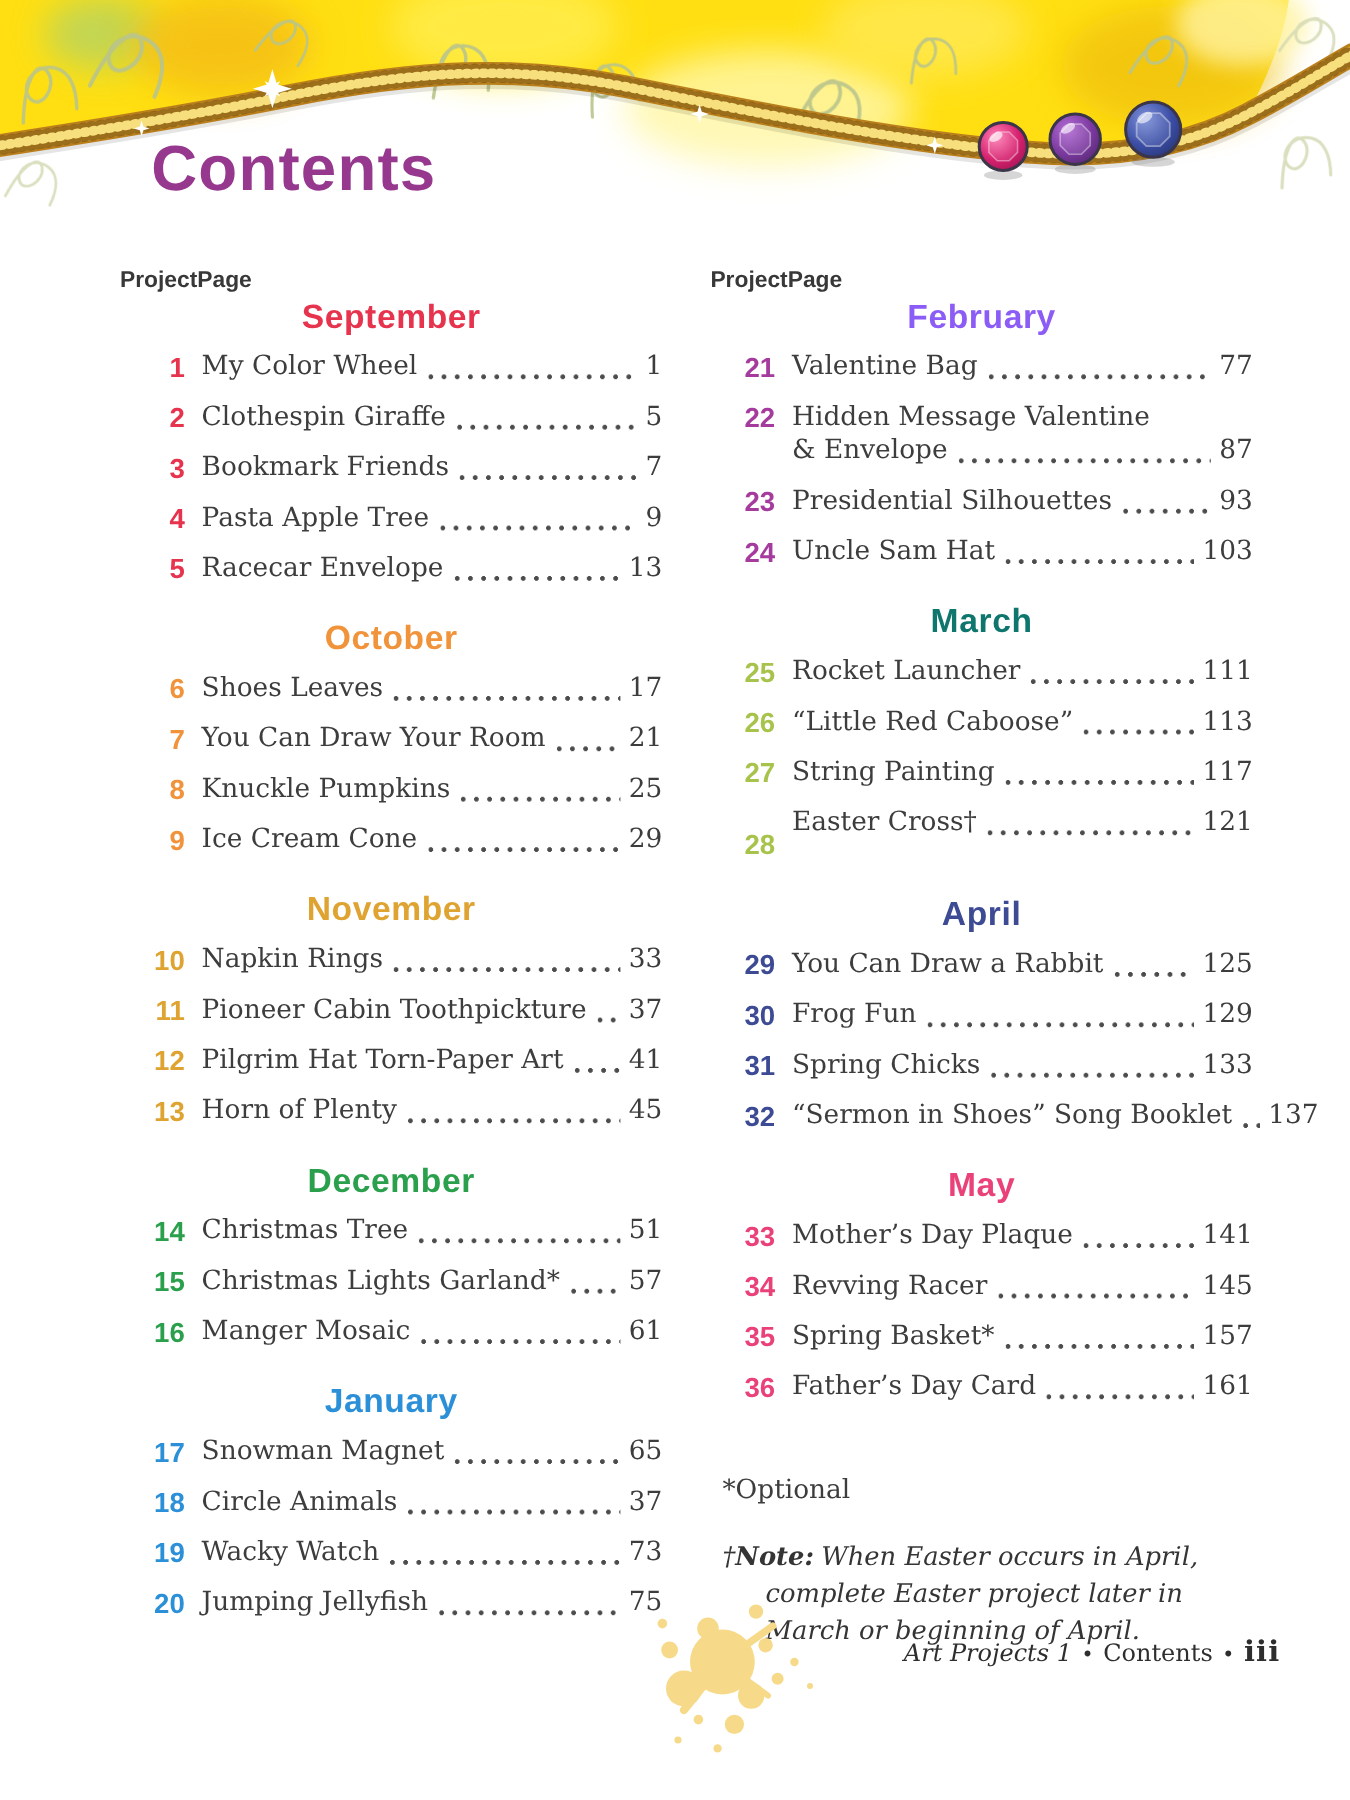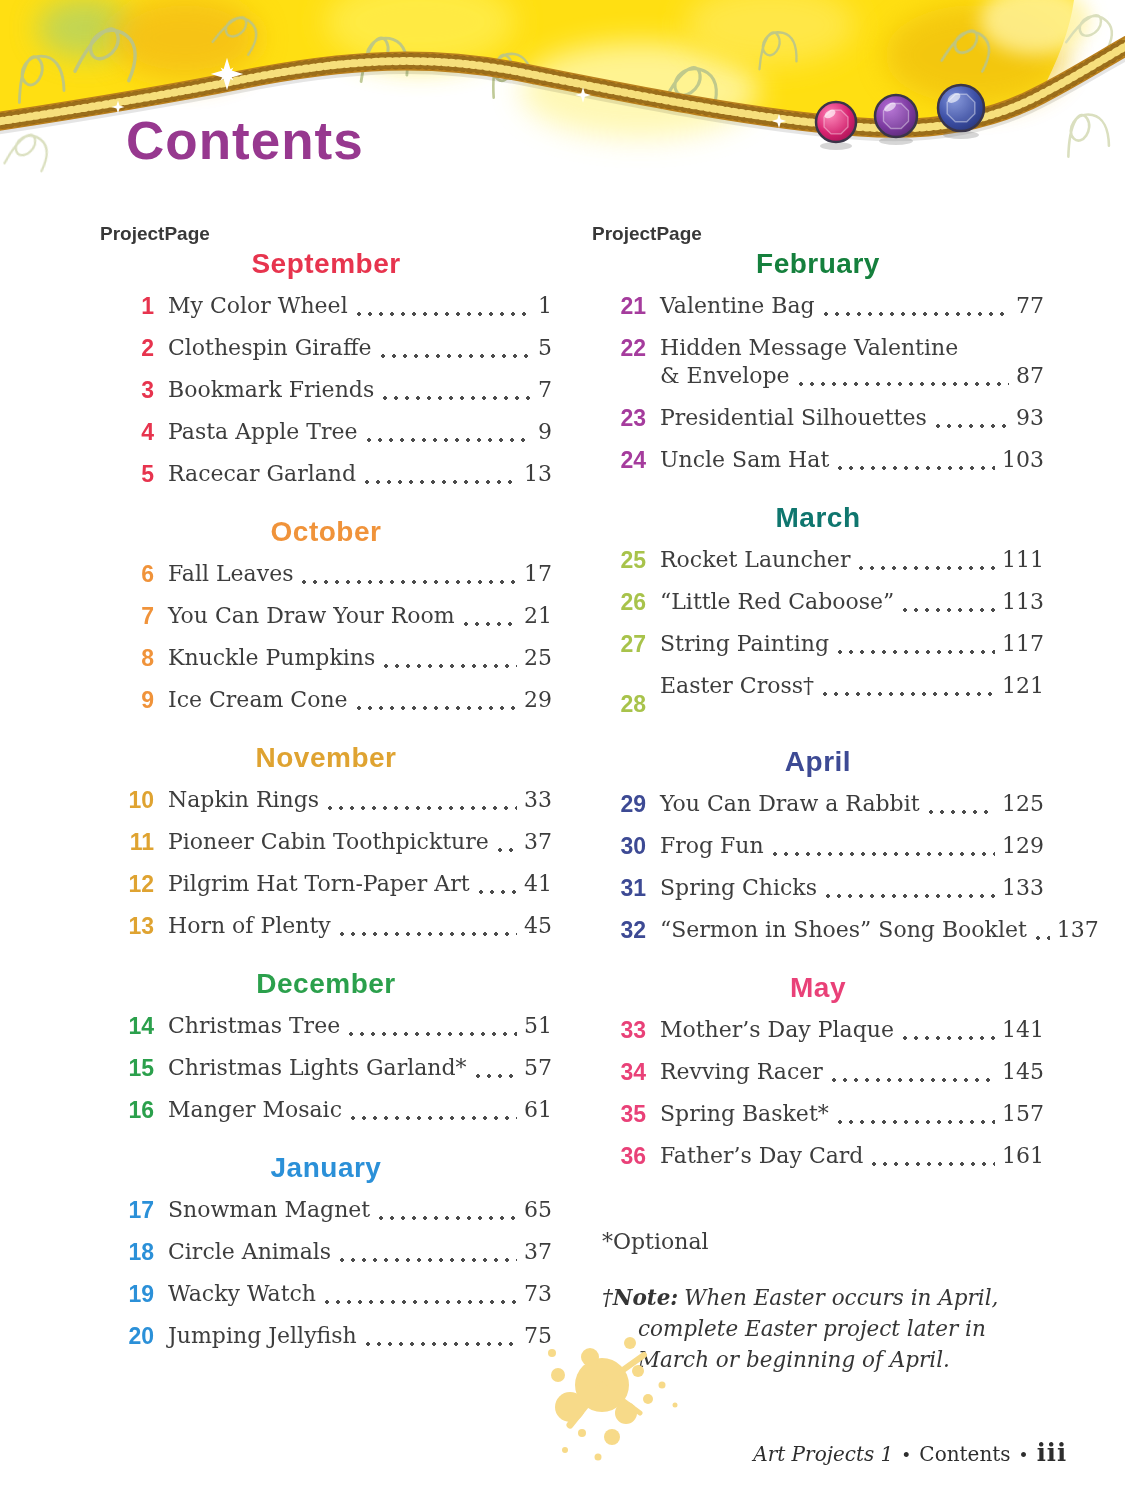--- a/index.html
+++ b/index.html
@@ -34,21 +34,21 @@
     background-image:radial-gradient(circle at 2px 2px,#4c4c4c 1.75px,rgba(0,0,0,0) 2.1px);
     background-size:11px 4px;background-repeat:repeat-x;}
   .pg{margin-left:3px;white-space:nowrap;}
 
   .notes{margin-left:10px;}
   .optional{margin-top:58px;font:400 22px/28px "DejaVu Serif","Liberation Serif",serif;color:#3d3d3d;}
   .note{margin-top:26px;padding-left:36px;text-indent:-36px;
     font:italic 21.5px/31px "DejaVu Serif","Liberation Serif",serif;color:#353535;}
   .note b{margin-right:6px;}
 
-  .footer{position:absolute;top:1440px;right:58px;white-space:nowrap;
+  .footer{position:absolute;top:1363px;right:58px;white-space:nowrap;
     font:400 20px/26px "DejaVu Serif","Liberation Serif",serif;color:#2e2e2e;}
   .f-book{font-style:italic;}
   .f-dot{margin:0 8px;font-size:17px;}
   .f-pg{font-weight:700;font-size:24px;letter-spacing:1px;}
 </style>
 </head>
 <body>
 
 <div class="page">
 
@@ -191,36 +191,36 @@
                   <span class="t">Pasta Apple Tree</span>
                   <span class="leader"></span>
                   <span class="pg">9</span>
                 </div>
               </div>
             </div>
             <div class="row">
               <span class="num" style="color: rgb(231, 52, 78);">5</span>
               <div class="tw">
                 <div class="line">
-                  <span class="t">Racecar Garland</span>
+                  <span class="t">Racecar Envelope</span>
                   <span class="leader"></span>
                   <span class="pg">13</span>
                 </div>
               </div>
             </div>
           </div>
         </section>
         <section class="month">
           <h2 class="mh" style="color: rgb(240, 147, 58);">October</h2>
           <div class="items">
             <div class="row">
               <span class="num" style="color: rgb(240, 147, 58);">6</span>
               <div class="tw">
                 <div class="line">
-                  <span class="t">Fall Leaves</span>
+                  <span class="t">Shoes Leaves</span>
                   <span class="leader"></span>
                   <span class="pg">17</span>
                 </div>
               </div>
             </div>
             <div class="row">
               <span class="num" style="color: rgb(240, 147, 58);">7</span>
               <div class="tw">
                 <div class="line">
                   <span class="t">You Can Draw Your Room</span>
@@ -379,21 +379,21 @@
       </div>
   </div>
 
   <div class="col col-right">
     <div class="col-head">
       <span>Project</span>
       <span>Page</span>
     </div>
     <div class="sections">
         <section class="month">
-          <h2 class="mh" style="color: #15803d;">February</h2>
+          <h2 class="mh" style="color: #8b5cf6;">February</h2>
           <div class="items">
             <div class="row">
               <span class="num" style="color: rgb(165, 60, 157);">21</span>
               <div class="tw">
                 <div class="line">
                   <span class="t">Valentine Bag</span>
                   <span class="leader"></span>
                   <span class="pg">77</span>
                 </div>
               </div>

